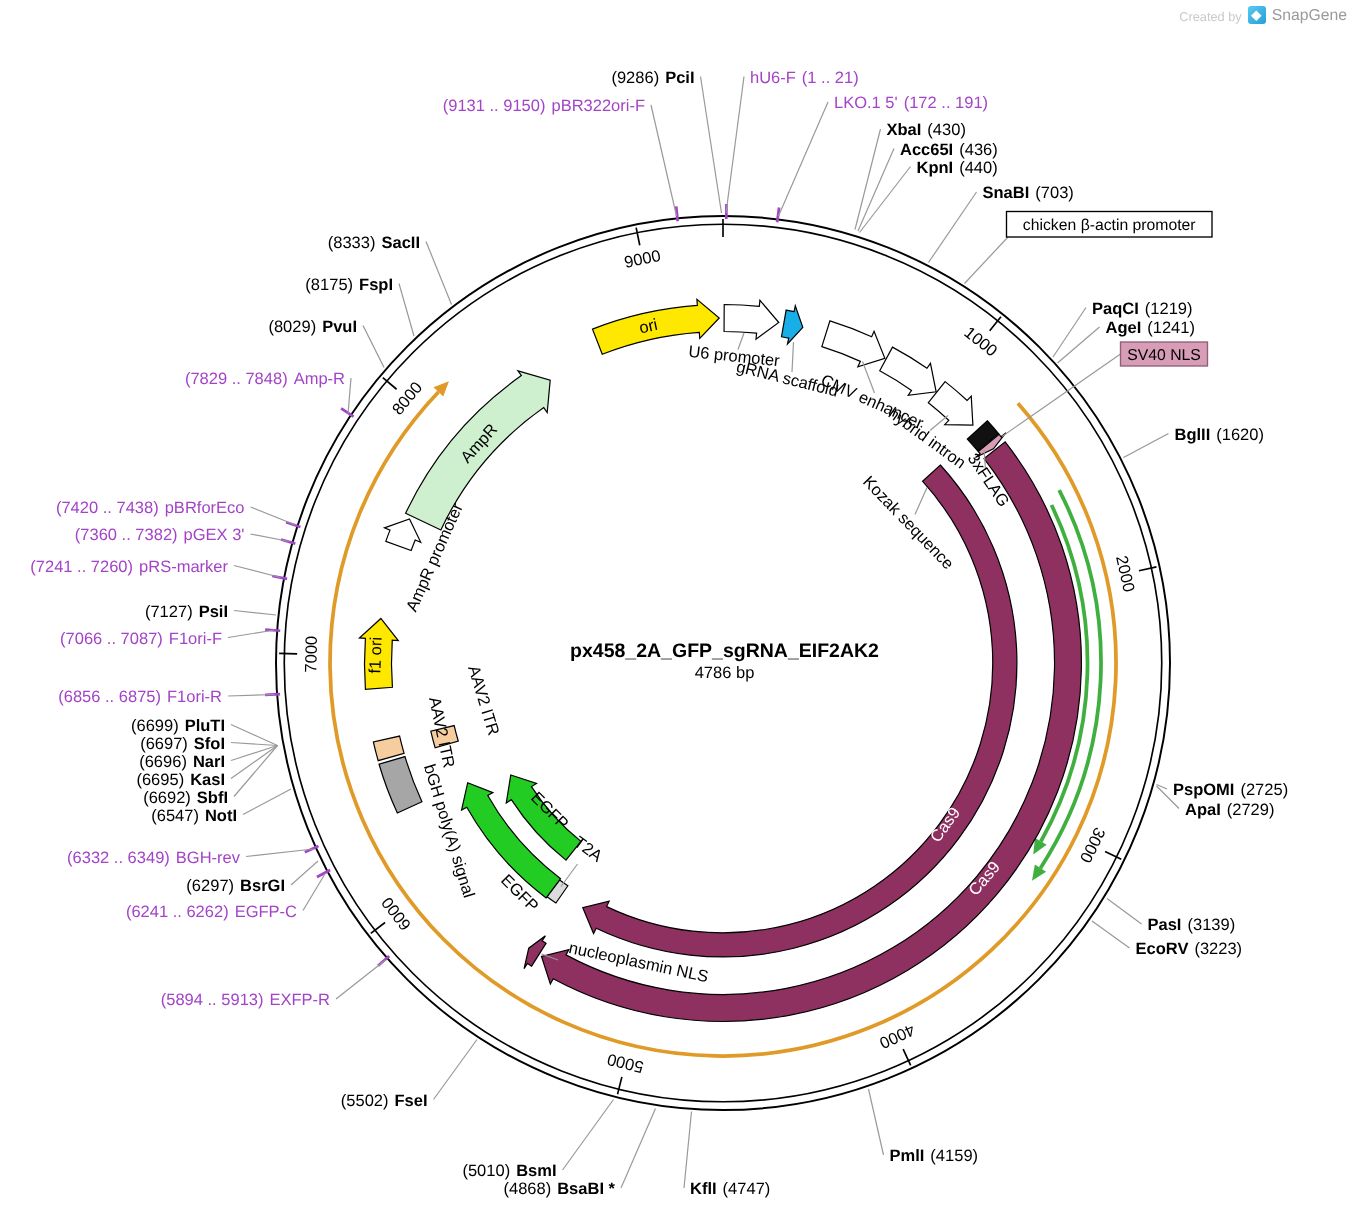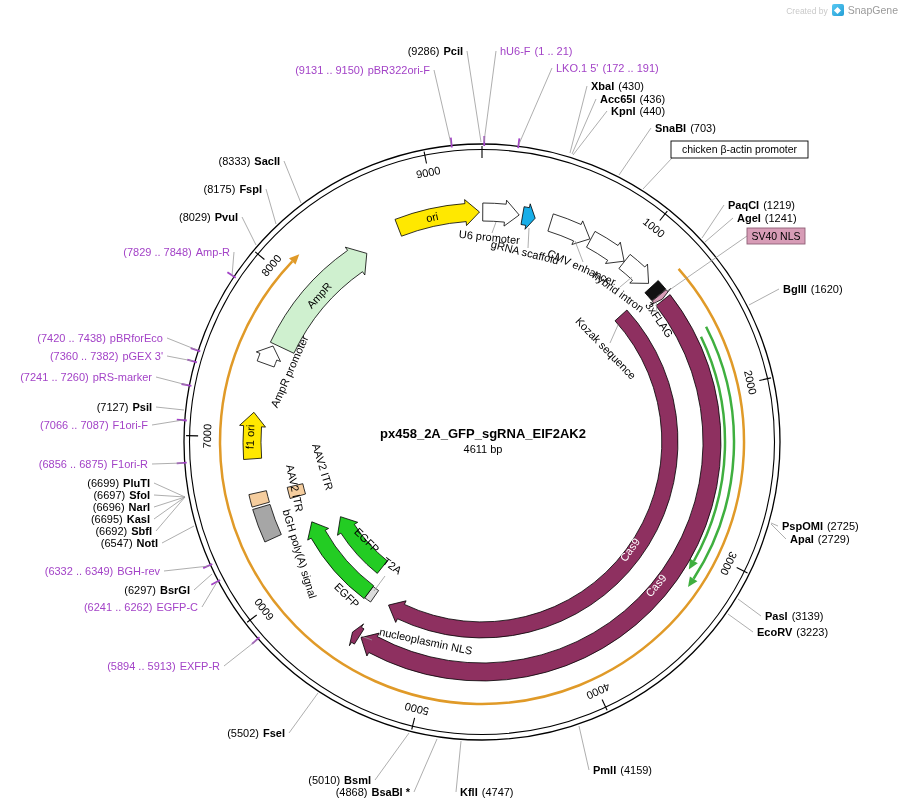--- a/index.html
+++ b/index.html
@@ -191,21 +191,21 @@
       <text x="296" y="555" text-anchor="middle" font-size="11" fill="#000000" transform="rotate(73 296 555)">bGH poly(A) signal</text>
       <text x="291" y="489" text-anchor="middle" font-size="11" fill="#000000" transform="rotate(78 291 489)">AAV2 ITR</text>
       <text x="319" y="468" text-anchor="middle" font-size="11" fill="#000000" transform="rotate(73 319 468)">AAV2 ITR</text>
       <text x="254" y="437" text-anchor="middle" font-size="11" fill="#000000" transform="rotate(-88 254 437)">f1 ori</text>
       <text x="293" y="373" text-anchor="middle" font-size="11" fill="#000000" transform="rotate(-66 293 373)">AmpR promoter</text>
       <text x="322" y="298" text-anchor="middle" font-size="11" fill="#000000" transform="rotate(-48 322 298)">AmpR</text>
     </svg>
 
   <div class="title-block">
     <div class="pname">px458_2A_GFP_sgRNA_EIF2AK2</div>
-    <div class="psize">4611 bp</div>
+    <div class="psize">4786 bp</div>
   </div>
 
   <div class="watermark">
     <span class="wm-created">Created by</span>
     <span class="wm-logo"></span>
     <span class="wm-brand">SnapGene</span>
   </div>
 </div>
 
 </body></html>

